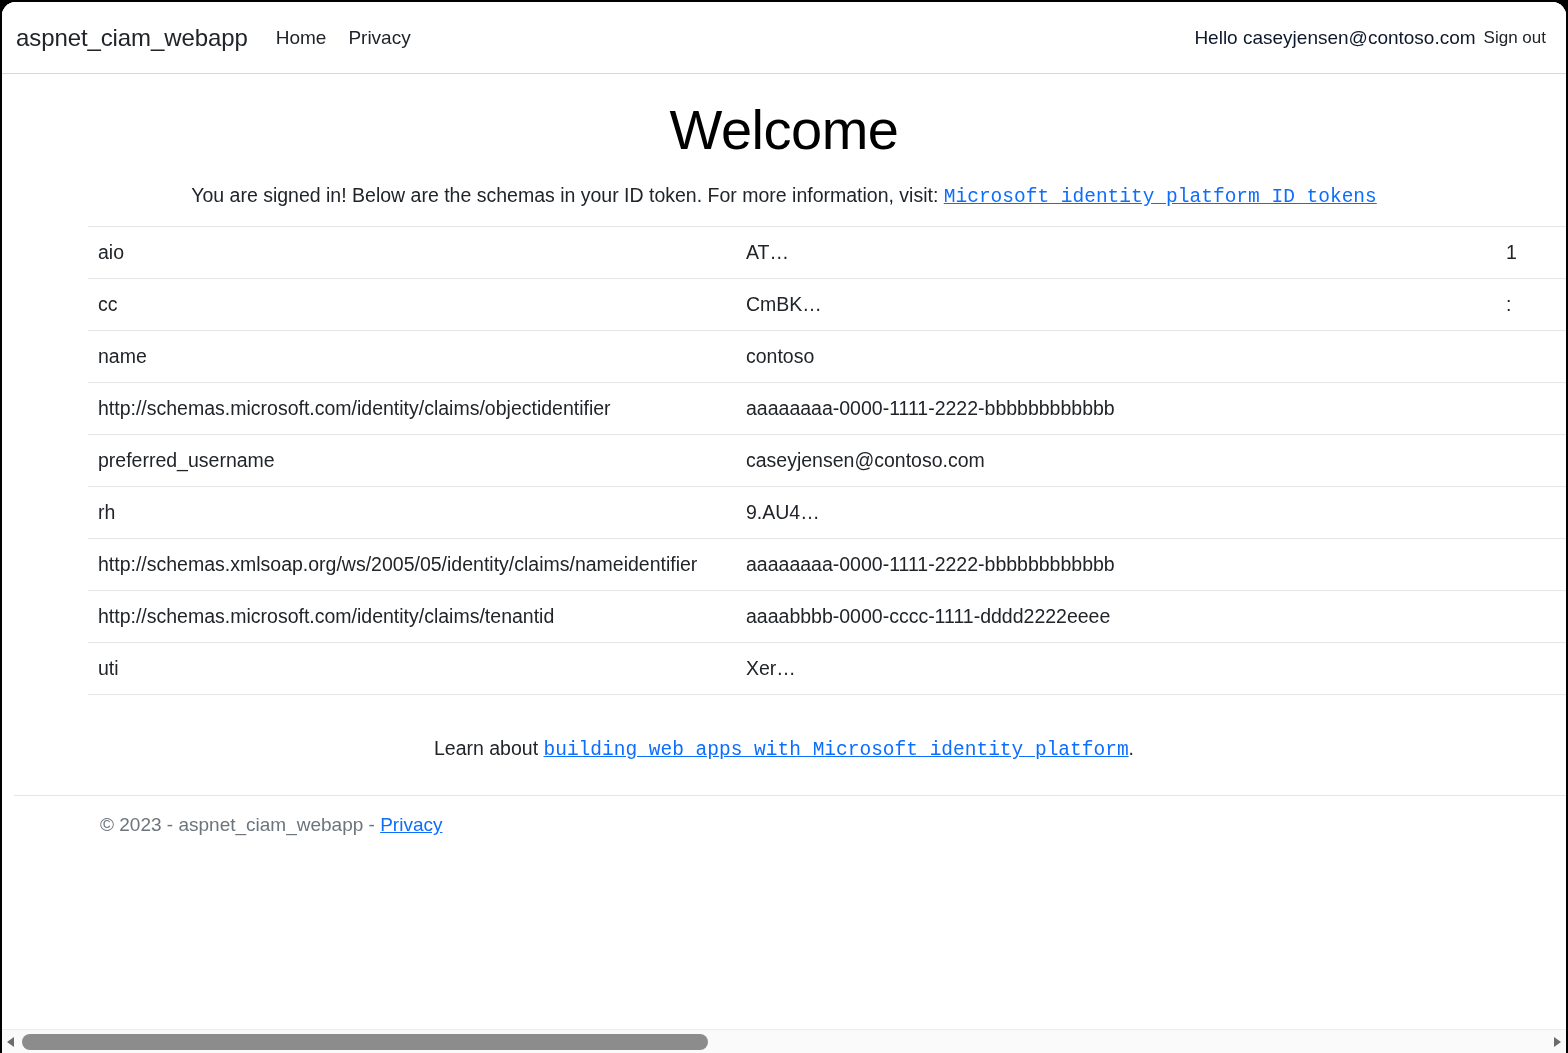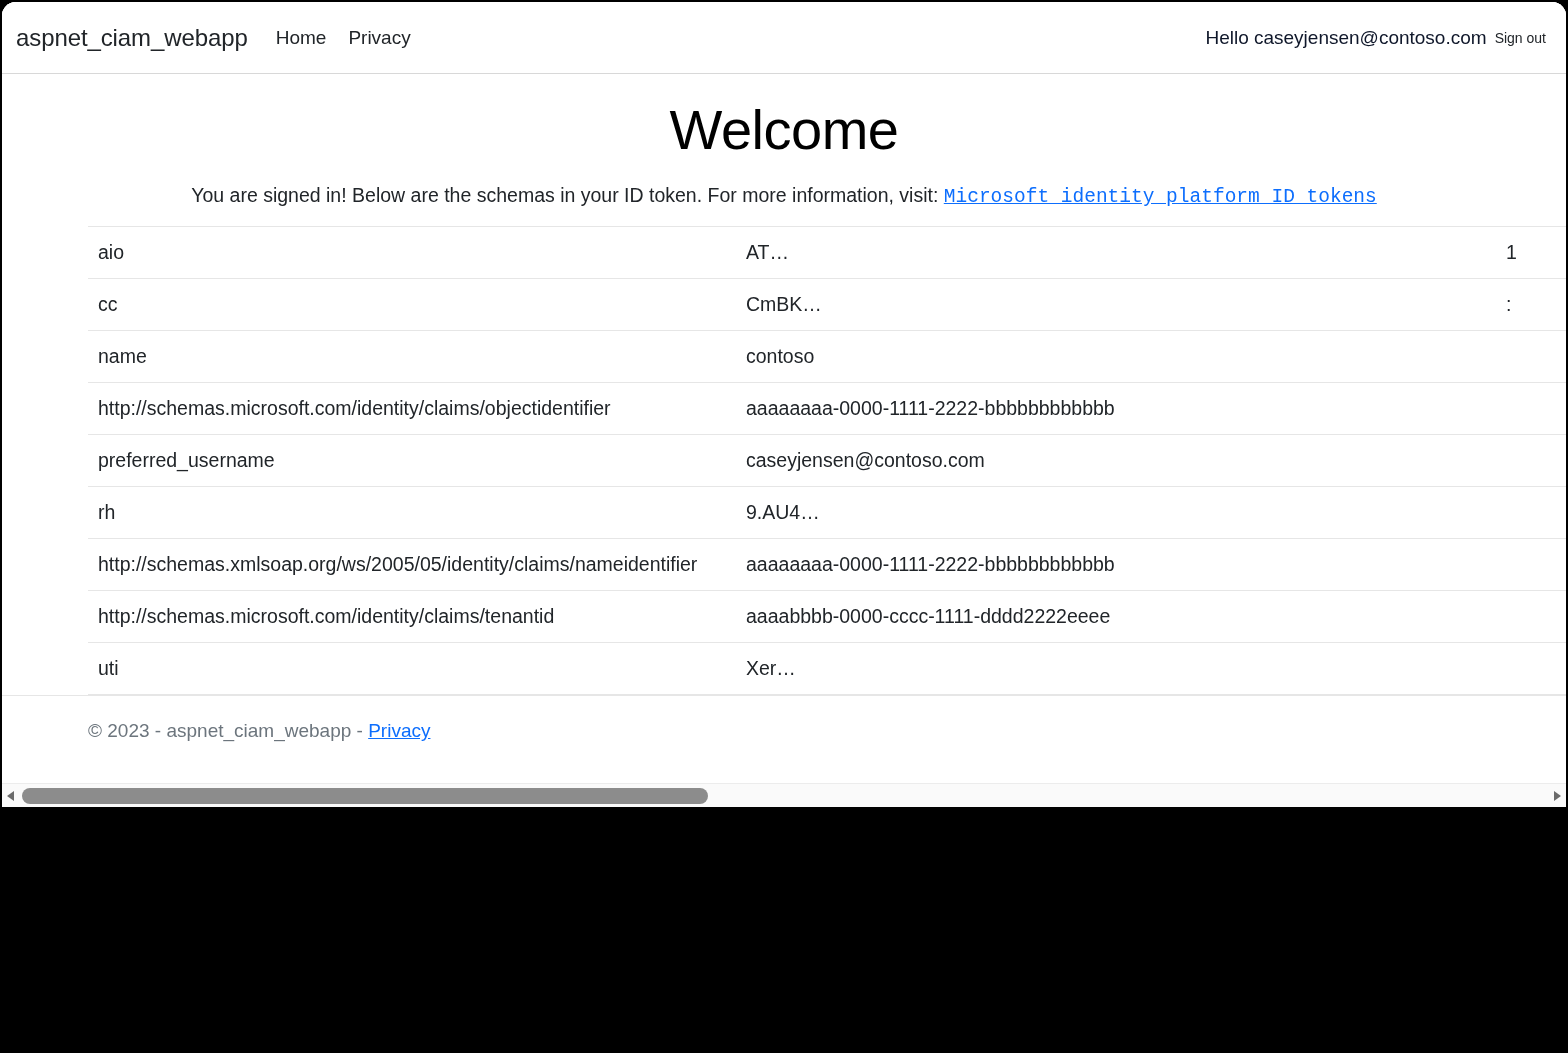--- a/index.html
+++ b/index.html
@@ -15,21 +15,21 @@
   
   #window-frame {
     position: absolute;
     left: 0; top: 0;
     width: 1568px; height: 1053px;
     background: #000;
   }
   #window-surface {
     position: absolute;
     left: 2px; top: 2px;
-    width: 1564px; height: 805px;
+    width: 1564px; height: 1051px;
     background: #ffffff;
     border-top-left-radius: 14px;
     border-top-right-radius: 14px;
     overflow: hidden;
   }
 
   
   #viewport {
     position: absolute;
     left: 0; top: 0;
@@ -70,21 +70,21 @@
     align-items: center;
   }
   #greeting {
     font-size: 19px;
     color: #0f172a;
     white-space: nowrap;
     margin-right: 8px;
     text-decoration: none;
   }
   #signout {
-    font-size: 14px;
+    font-size: 17px;
     color: #212529;
     text-decoration: none;
     white-space: nowrap;
   }
 
   
   #main {
     position: relative;
     padding: 0;
   }
@@ -150,23 +150,24 @@
     font-size: 19.5px;
     color: #212529;
     margin: 0;
     padding-top: 42px;
     padding-bottom: 34px;
   }
 
   
   #footer {
     border-top: 1px solid #e6e6e6;
-    padding: 24px 0 0 86px;
+    padding: 18px 0 0 86px;
     font-size: 19px;
     color: #6c757d;
+    margin-left: 12px;
   }
   #footer a { color: #0d6efd; text-decoration: underline; }
 
   
   #hscrollbar {
     position: absolute;
     left: 0;
     bottom: 0;
     width: 1564px;
     height: 24px;
@@ -277,20 +278,23 @@
                 </tr>
                 <tr>
                   <td class="claim-key">uti</td>
                   <td class="claim-value"><span>Xer</span><span class="ellipsis-mark">…</span></td>
                   <td class="claim-extra"></td>
                 </tr>
               </tbody>
           </table>
         </div>
 
+        <p id="learn-about">
+          <span>Learn about </span><a class="blue-link" href="#">building web apps with Microsoft identity platform</a><span>.</span>
+        </p>
 
       </div>
 
       <div id="footer">
         <span>© 2023 - aspnet_ciam_webapp - </span><a href="#">Privacy</a>
       </div>
 
     </div>
 
     <div id="hscrollbar">

